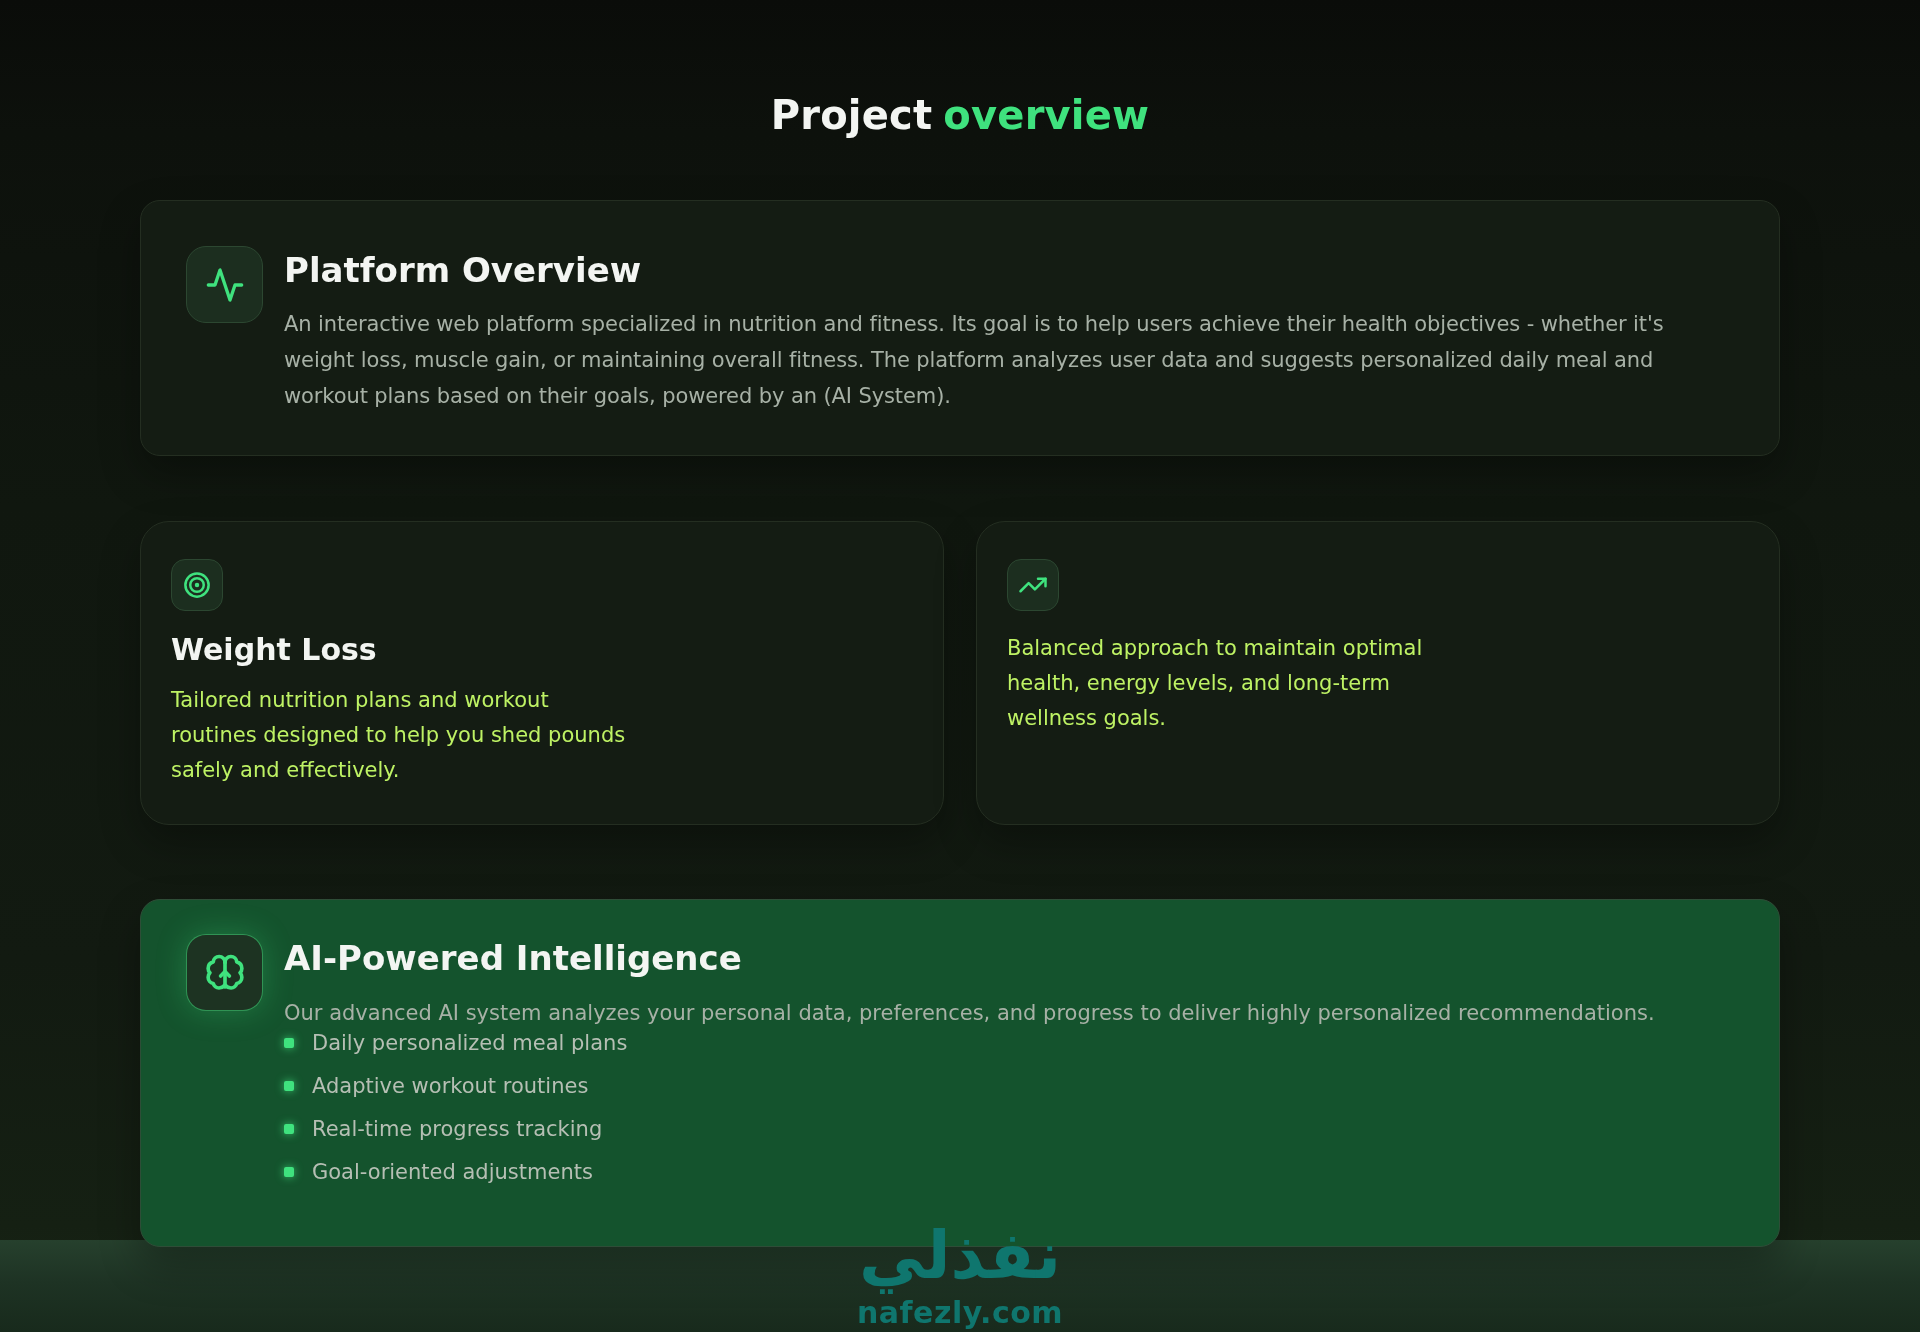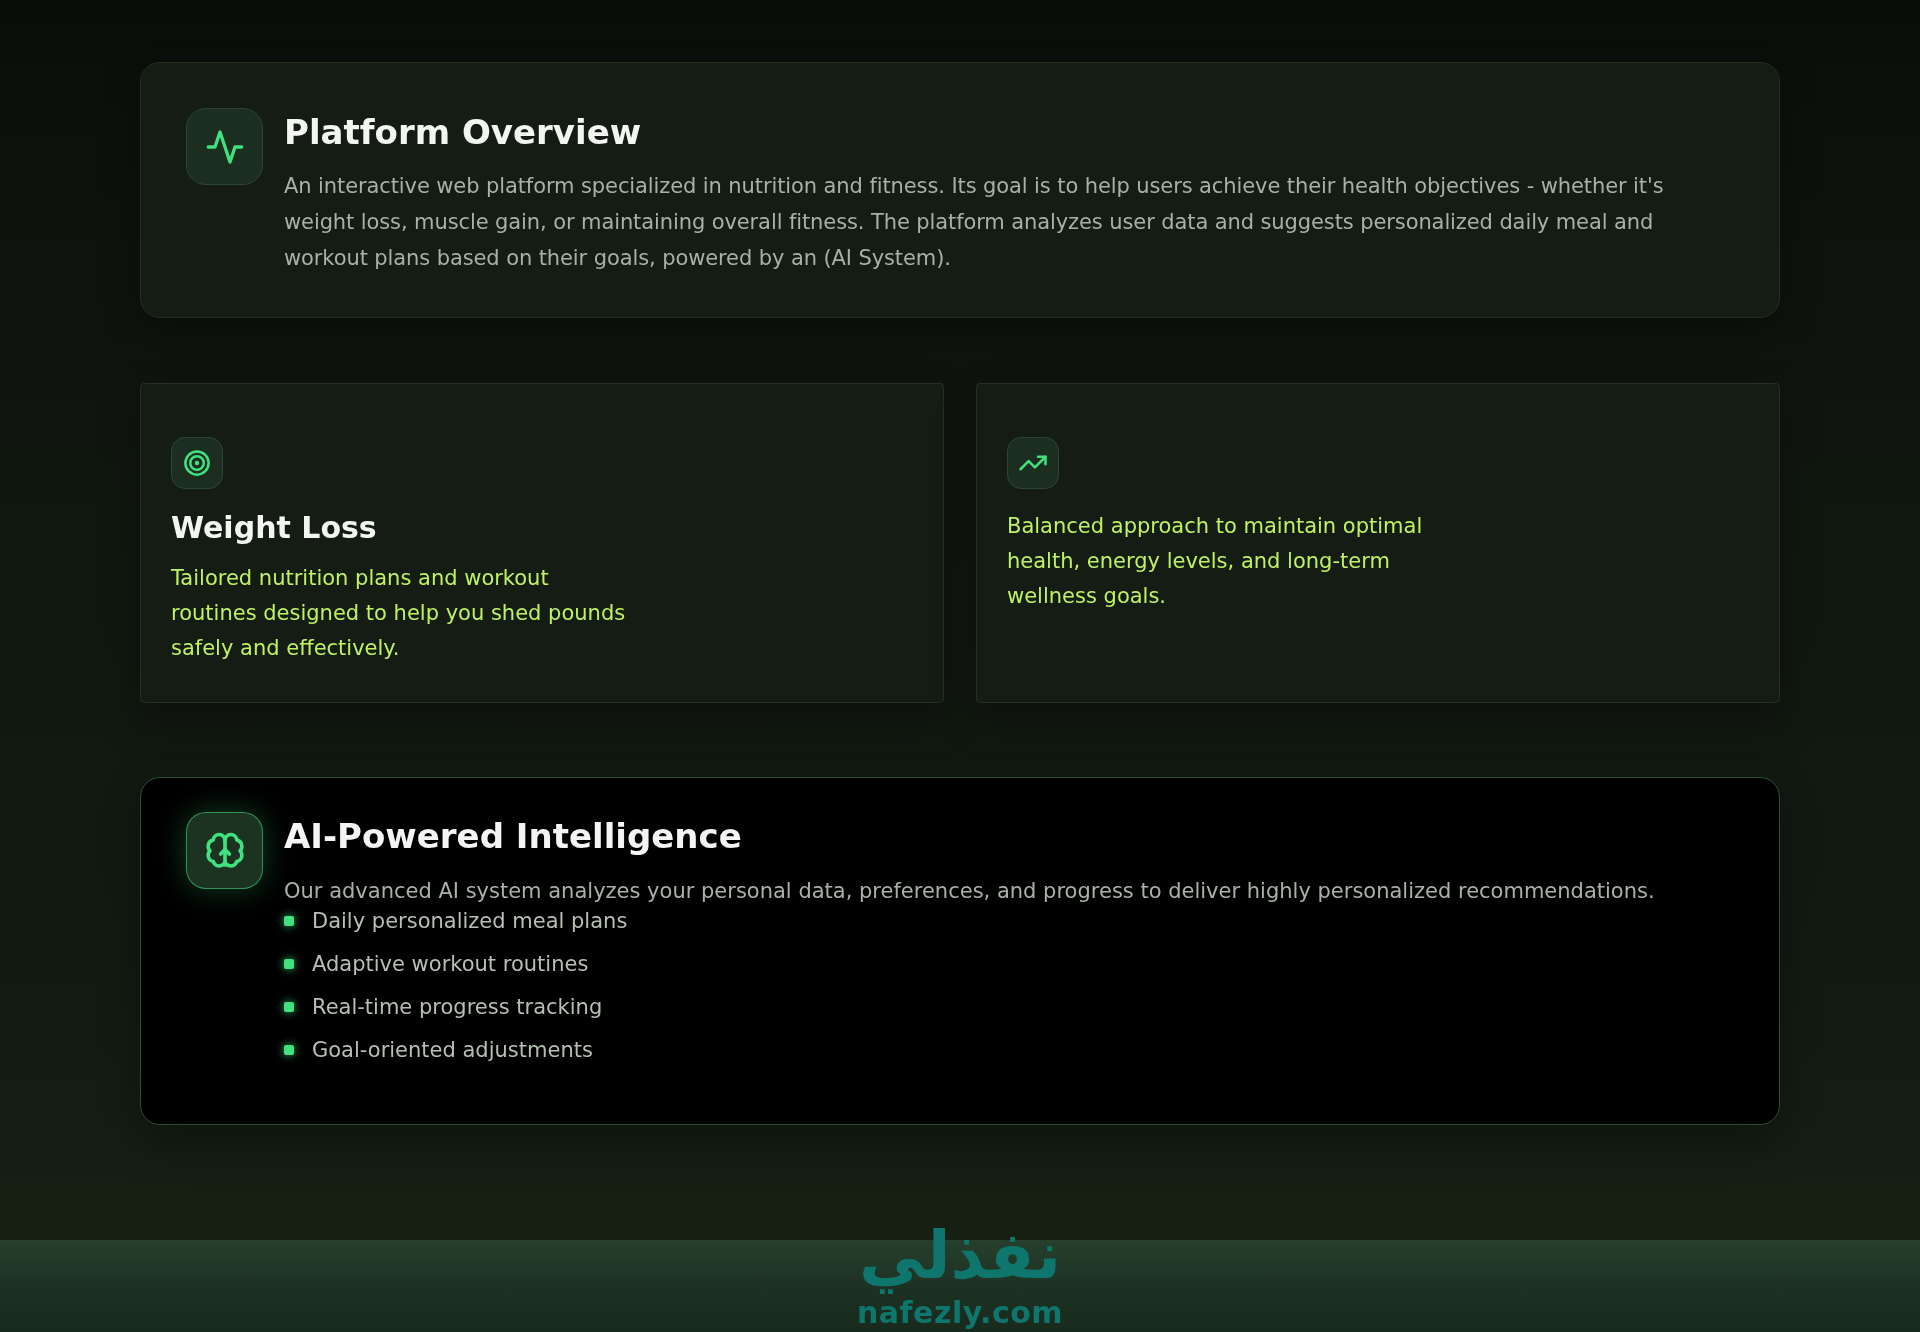--- a/index.html
+++ b/index.html
@@ -93,42 +93,42 @@
   }
 
   
   .goal-row {
     display: flex;
     gap: 32px;
     margin-top: 65px;
   }
   .goal-card {
     flex: 1;
-    border-radius: 4px;
-    padding: 53px 30px 36px 30px;
+    border-radius: 29px;
+    padding: 37px 30px 36px 30px;
   }
   .goal-card .tile-sm { margin-bottom: 20px; }
   .goal-title {
     font-size: 30px;
     font-weight: 600;
     color: #f3f5f2;
     line-height: 38px;
     margin-bottom: 14px;
   }
   .goal-desc {
     font-size: 21px;
     line-height: 35px;
     color: #bef264;
     max-width: 456px;
   }
 
   
   .ai-card {
     margin-top: 74px;
-    background: #000000;
+    background: #14532d;
     border: 1px solid #2e4d37;
     padding: 34px 46px 46px 45px;
     display: grid;
     grid-template-columns: 77px 1fr;
     column-gap: 21px;
     align-items: start;
   }
   .tile-glow {
     background: #1d3322;
     border: 1px solid rgba(63,226,126,0.55);
@@ -185,20 +185,23 @@
 
   .icon-svg { display: block; stroke: #3fe27e; fill: none; stroke-width: 2; stroke-linecap: round; stroke-linejoin: round; }
 </style>
 </head>
 <body>
 
 <div class="bottom-band"></div>
 
 <div class="container">
 
+  <h1 class="page-title">
+    <span>Project</span><span class="accent">overview</span>
+  </h1>
 
   <section class="card platform-card">
     <div class="tile tile-lg">
       <svg class="icon-svg" width="40" height="40" viewBox="0 0 24 24">
         <path d="M22 12h-4l-3 9L9 3l-3 9H2"></path>
       </svg>
     </div>
     <div>
       <h2 class="card-heading">Platform Overview</h2>
       <p class="card-paragraph">An interactive web platform specialized in nutrition and fitness. Its goal is to help users achieve their health objectives - whether it's weight loss, muscle gain, or maintaining overall fitness. The platform analyzes user data and suggests personalized daily meal and workout plans based on their goals, powered by an (AI System).</p>

